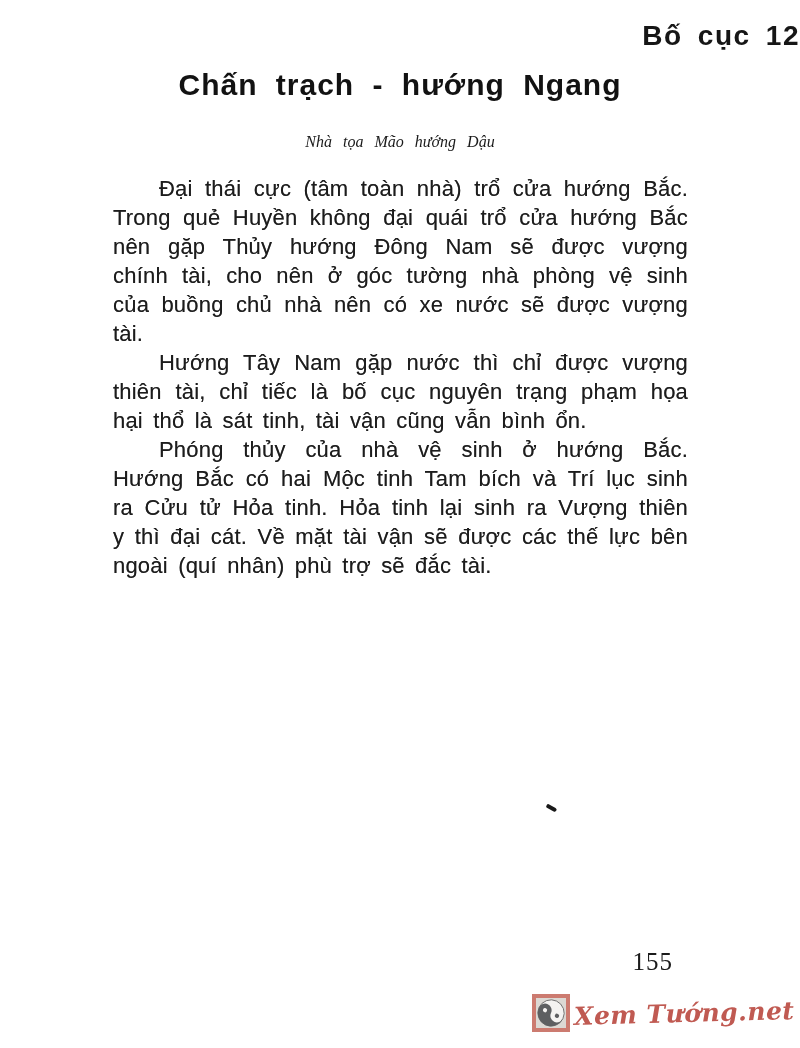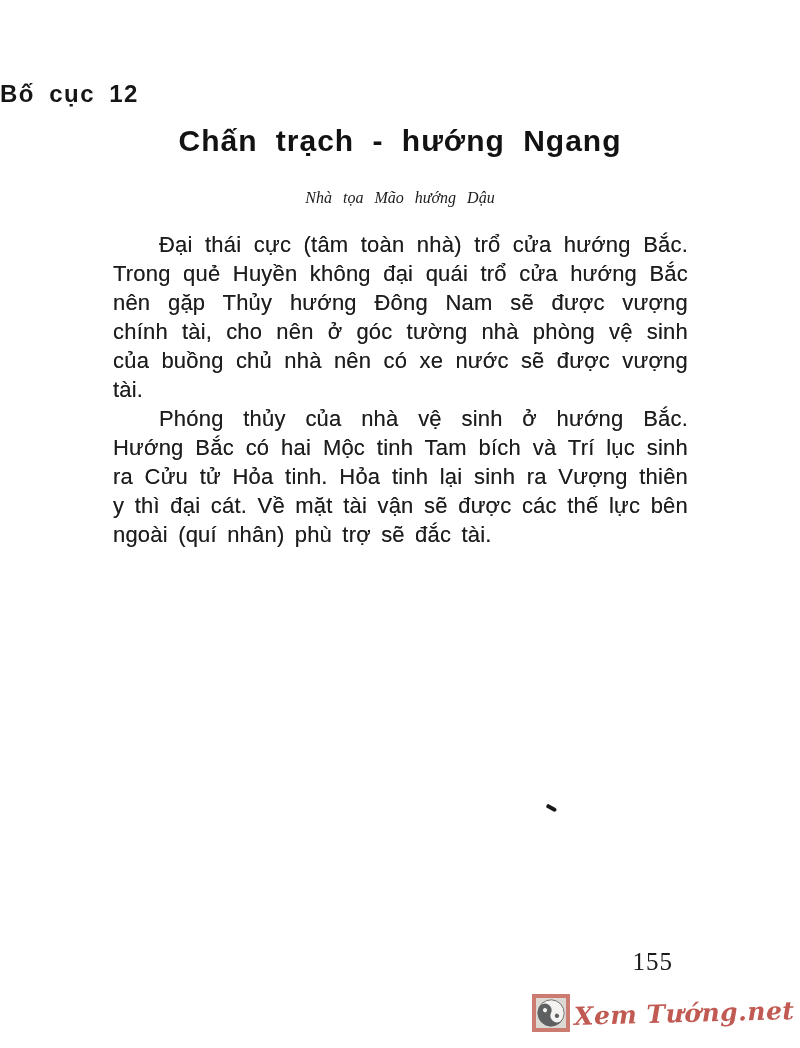--- a/index.html
+++ b/index.html
@@ -8,23 +8,23 @@
     position: relative;
     width: 800px;
     height: 1048px;
     margin: 0 auto;
     background: #ffffff;
     color: #1d1d1d;
     font-family: "Liberation Sans", sans-serif;
     overflow: hidden;
   }
   .kicker {
-    padding-top: 80px;
-    text-align: left;
-    font-size: 24px;
+    padding-top: 20px;
+    text-align: right;
+    font-size: 28px;
     font-weight: bold;
     letter-spacing: 1.5px;
     word-spacing: 6px;
     color: #161616;
   }
   .title {
     margin-top: 16px;
     text-align: center;
     font-size: 30px;
     font-weight: bold;
@@ -111,20 +111,21 @@
   <div class="kicker">Bố cục 12</div>
 
   <div class="title">Chấn trạch - hướng Ngang</div>
 
   <div class="subtitle">
     <div>Nhà tọa Mão hướng Dậu</div>
   </div>
 
   <div class="body-text">
     <p>Đại thái cực (tâm toàn nhà) trổ cửa hướng Bắc. Trong quẻ Huyền không đại quái trổ cửa hướng Bắc nên gặp Thủy hướng Đông Nam sẽ được vượng chính tài, cho nên ở góc tường nhà phòng vệ sinh của buồng chủ nhà nên có xe nước sẽ được vượng tài.</p>
+    <p>Hướng Tây Nam gặp nước thì chỉ được vượng thiên tài, chỉ tiếc là bố cục nguyên trạng phạm họa hại thổ là sát tinh, tài vận cũng vẫn bình ổn.</p>
     <p>Phóng thủy của nhà vệ sinh ở hướng Bắc. Hướng Bắc có hai Mộc tinh Tam bích và Trí lục sinh ra Cửu tử Hỏa tinh. Hỏa tinh lại sinh ra Vượng thiên y thì đại cát. Về mặt tài vận sẽ được các thế lực bên ngoài (quí nhân) phù trợ sẽ đắc tài.</p>
   </div>
 
   <div class="ink-speck"></div>
 
   <div class="page-number">155</div>
 
   <div class="watermark">
     <span class="yinyang-box">
       <svg width="28" height="28" viewBox="0 0 100 100" aria-hidden="true">

